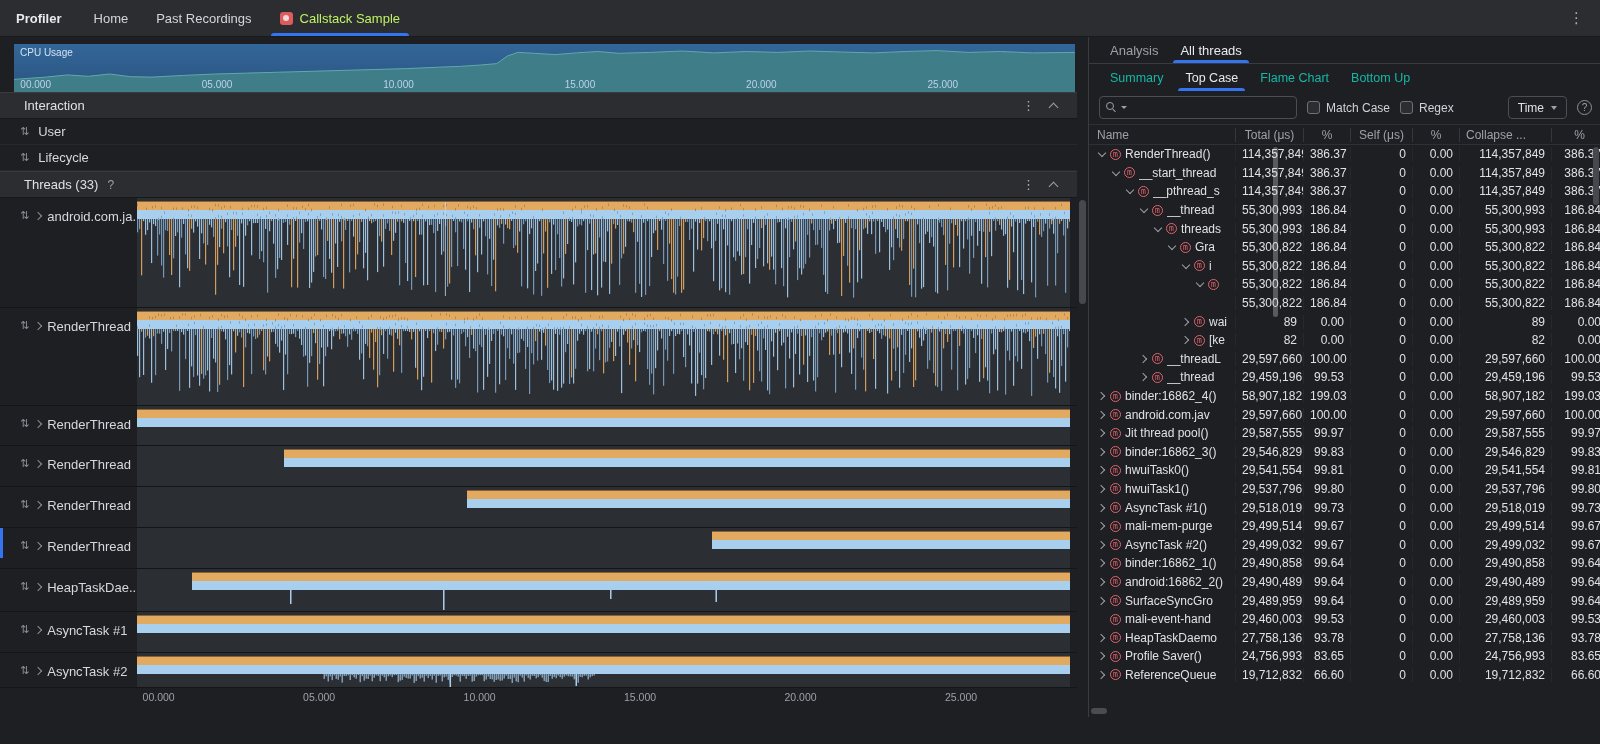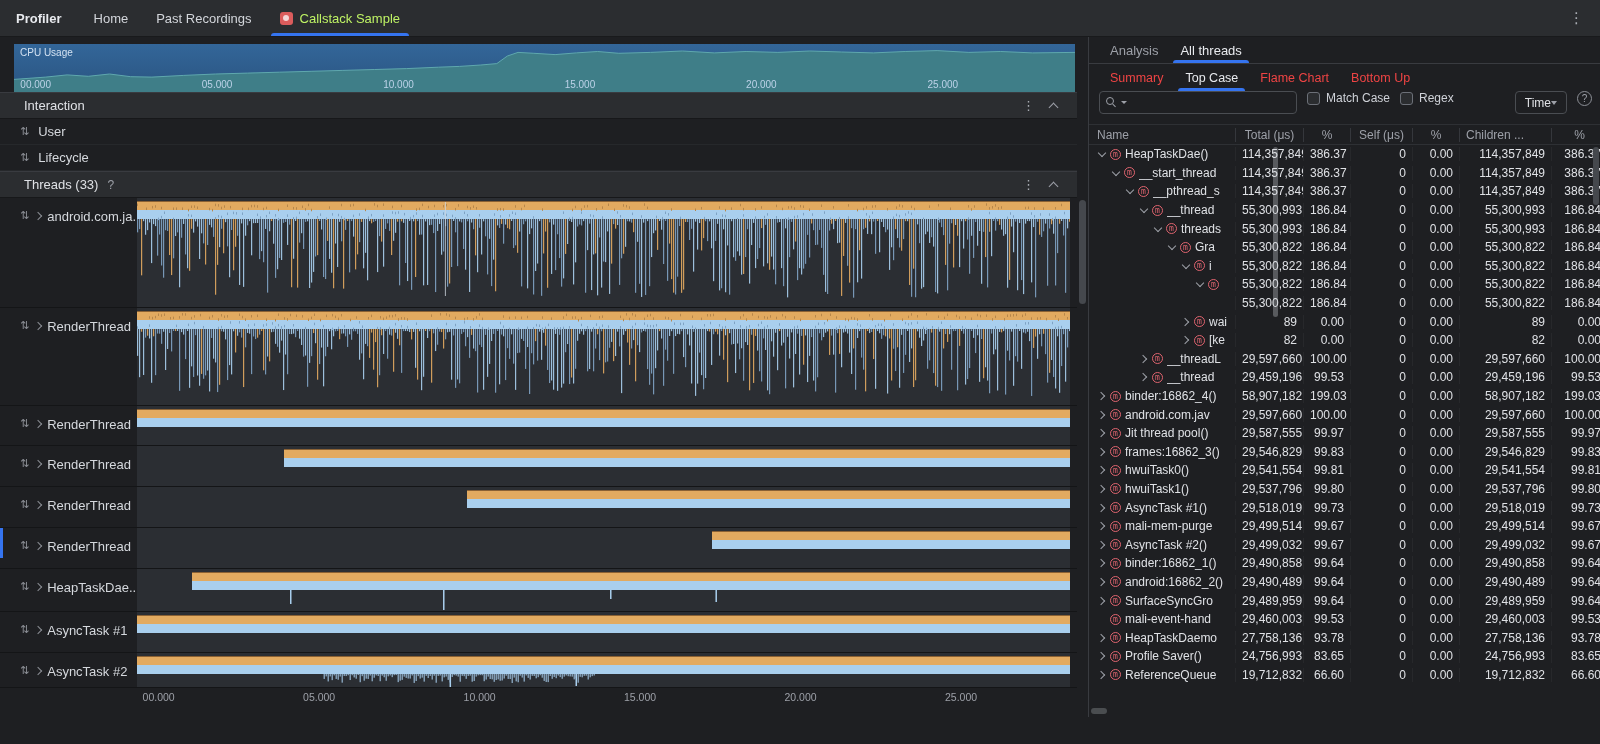--- a/index.html
+++ b/index.html
@@ -63,34 +63,34 @@
   .vscroll{width:11px;position:relative}
   .vthumb{position:absolute;top:163px;height:104px;left:2px;width:7px;background:#45484d;border-radius:4px}
 
   
   .right{width:512px;border-left:1px solid #393b40;display:flex;flex-direction:column;position:relative;overflow:hidden}
   .rtabs{height:27px;display:flex;align-items:stretch;padding-left:10px;border-bottom:1px solid #393b40}
   .rtab{display:flex;align-items:center;padding:0 11px;color:#9da0a8;position:relative;font-size:13px}
   .rtab.active{color:#e8eaee}
   .rtab.active::after{content:'';position:absolute;left:4px;right:4px;bottom:0;height:3px;background:#3574f0;border-radius:3px 3px 0 0}
   .subtabs{height:27px;display:flex;align-items:stretch;padding-left:10px}
-  .stab{display:flex;align-items:center;padding:0 11px;color:#ef4444;position:relative;font-size:12.5px}
+  .stab{display:flex;align-items:center;padding:0 11px;color:#14b8a6;position:relative;font-size:12.5px}
   .stab.active{color:#e8eaee}
   .stab.active::after{content:'';position:absolute;left:4px;right:4px;bottom:0;height:3px;background:#3574f0;border-radius:3px 3px 0 0}
 
-  .filter-row{height:33px;display:flex;align-items:flex-start;padding:0 8px 0 10px;gap:10px}
+  .filter-row{height:33px;display:flex;align-items:center;padding:0 8px 0 10px;gap:10px}
   .search{height:23px;flex:0 0 176px;border:1px solid #4a4d52;border-radius:4px;display:flex;align-items:center;padding:0 6px;gap:4px;background:#1e1f22}
   .search input{flex:1;min-width:0;background:transparent;border:none;outline:none;color:#dfe1e5;font-family:inherit;font-size:12px}
   .mag{width:11px;height:11px;position:relative;flex:none}
   .mag::before{content:'';position:absolute;width:6px;height:6px;border:1.4px solid #9da0a8;border-radius:50%;left:0;top:0}
   .mag::after{content:'';position:absolute;width:4px;height:1.4px;background:#9da0a8;transform:rotate(45deg);left:6px;top:8px}
   .mini-caret{width:0;height:0;border-left:3px solid transparent;border-right:3px solid transparent;border-top:3.5px solid #9da0a8;flex:none}
   .cb{display:flex;align-items:center;gap:6px;color:#cfd2d8;font-size:12px;white-space:nowrap}
   .cbbox{width:13px;height:13px;border:1px solid #6c7078;border-radius:3px;background:#2b2d30;flex:none}
-  .combo{margin-left:auto;height:23px;border:1px solid #4a4d52;border-radius:4px;display:flex;align-items:center;padding:0 9px;font-size:12px;color:#dfe1e5;background:#1e1f22}
+  .combo{margin-left:auto;height:23px;border:1px solid #4a4d52;border-radius:4px;display:flex;align-items:center;padding:0 9px;gap:7px;font-size:12px;color:#dfe1e5;background:#1e1f22}
   .dn-caret{width:0;height:0;border-left:3.5px solid transparent;border-right:3.5px solid transparent;border-top:4px solid #9da0a8}
   .help-circ{width:15px;height:15px;border:1px solid #8c8f96;border-radius:50%;color:#9da0a8;font-size:10px;display:flex;align-items:center;justify-content:center;flex:none}
 
   .thead{height:21px;display:flex;align-items:center;color:#9da0a8;font-size:12px;border-top:1px solid #2e3034;border-bottom:1px solid #2e3034}
   .hc{padding:0 6px;white-space:nowrap;overflow:hidden;flex:none}
   .hc.sep{border-left:1px solid #35373c}
   .al-r{text-align:center}
 
   .tbody{position:relative;flex:1;overflow:hidden}
   .trow{height:18.6px;display:flex;align-items:center;font-size:12px}
@@ -1978,32 +1978,32 @@
         </div>
         <span class="help-circ">?</span>
       </div>
 
       <div class="thead" id="thead">
           <div class="hc w-name ">Name</div>
           <div class="hc w-total al-r sep">Total (μs)</div>
           <div class="hc w-pct al-r sep">%</div>
           <div class="hc w-self al-r sep">Self (μs)</div>
           <div class="hc w-spct al-r sep">%</div>
-          <div class="hc w-child  sep">Children ...</div>
+          <div class="hc w-child  sep">Collapse ...</div>
           <div class="hc w-cpct al-r sep">%</div>
         </div>
       <div class="tbody" id="tbody">
         <div class="ovl-scroll"></div>
         <div class="right-scroll"></div>
       <div class="trow">
             <div class="cell w-name">
               <span class="ind" style="width: 0px;"></span>
               <span class="tc open"></span>
               <span class="mi">m</span>
-              <span class="nlbl">HeapTaskDae()</span>
+              <span class="nlbl">RenderThread()</span>
             </div>
             <div class="cell num w-total">114,357,849</div>
             <div class="cell num w-pct">386.37</div>
             <div class="cell num w-self">0</div>
             <div class="cell num w-spct">0.00</div>
             <div class="cell num w-child">114,357,849</div>
             <div class="cell num w-cpct">386.37</div>
           </div>
           <div class="trow">
             <div class="cell w-name">
@@ -2212,21 +2212,21 @@
             <div class="cell num w-self">0</div>
             <div class="cell num w-spct">0.00</div>
             <div class="cell num w-child">29,587,555</div>
             <div class="cell num w-cpct">99.97</div>
           </div>
           <div class="trow">
             <div class="cell w-name">
               <span class="ind" style="width: 0px;"></span>
               <span class="tc closed"></span>
               <span class="mi">m</span>
-              <span class="nlbl">frames:16862_3()</span>
+              <span class="nlbl">binder:16862_3()</span>
             </div>
             <div class="cell num w-total">29,546,829</div>
             <div class="cell num w-pct">99.83</div>
             <div class="cell num w-self">0</div>
             <div class="cell num w-spct">0.00</div>
             <div class="cell num w-child">29,546,829</div>
             <div class="cell num w-cpct">99.83</div>
           </div>
           <div class="trow">
             <div class="cell w-name">

